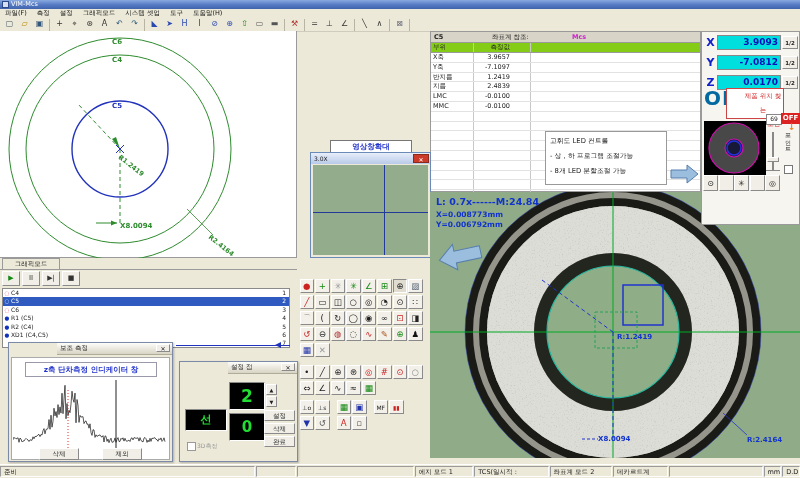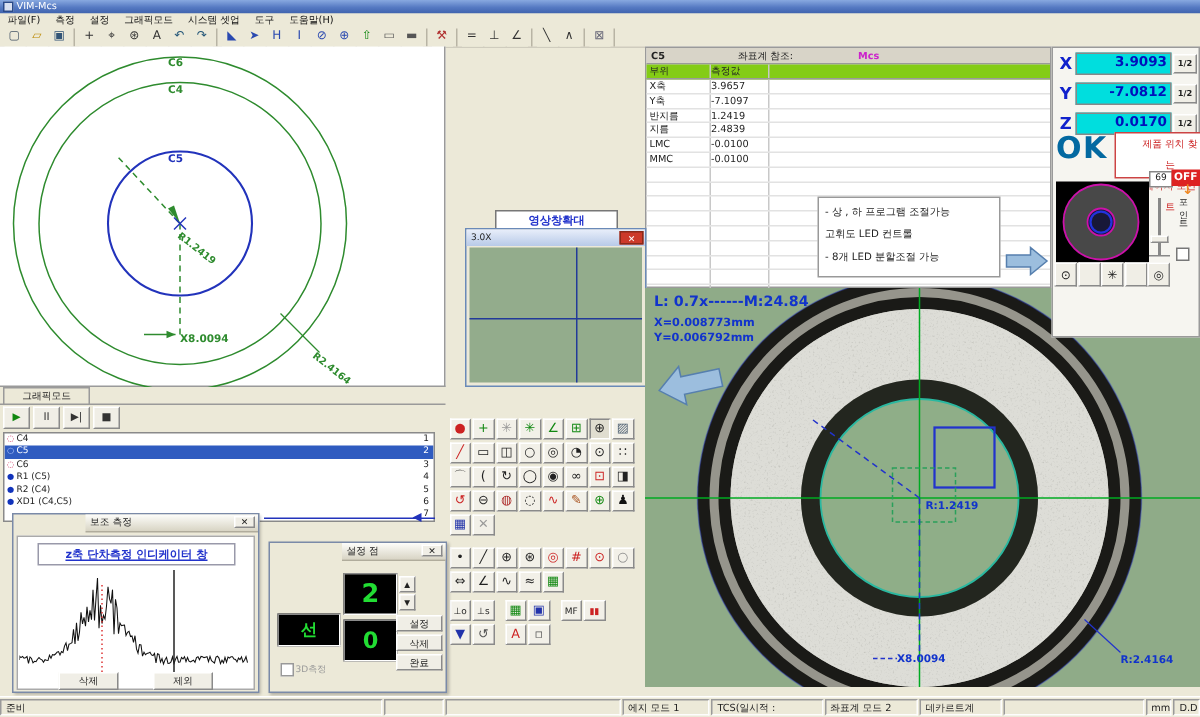--- a/index.html
+++ b/index.html
@@ -34,58 +34,58 @@
   .igrow{display:flex;height:16px;}
   .igbtn{width:14.5px;height:14.5px;margin:0.5px;background:#f2f0e8;border:1px solid;border-color:#fff #8a8a8a #8a8a8a #fff;font-size:8.5px;line-height:13px;text-align:center;box-sizing:border-box;overflow:hidden;}
   .igbtn.pressed{border-color:#8a8a8a #fff #fff #8a8a8a;background:#e0ddd0;}
   .iggap{width:6px;}
   
   #rtable{left:430px;top:31px;width:271px;height:161px;background:#fff;border:1px solid #9a9a9a;box-sizing:border-box;font-size:6.5px;}
   #rthead{height:10px;background:#d8d4c8;border-bottom:1px solid #9a9a9a;line-height:10px;display:flex;}
   #rtcols{height:9px;border-bottom:1px solid #9a9a9a;line-height:9px;display:flex;background:#84cc16;}
   .rrow{height:8.8px;line-height:8.8px;border-bottom:1px solid #e2e2e2;display:flex;}
   .rc1{width:40px;padding-left:2px;border-right:1px solid #c8c8c8;}
-  .rc2{width:36px;padding-right:2px;border-right:1px solid #c8c8c8;}
+  .rc2{width:36px;text-align:right;padding-right:20px;border-right:1px solid #c8c8c8;}
   
   #zlabel{left:330px;top:140px;width:80px;height:12px;border:1px solid #777;background:#fff;color:#2233cc;font-size:7.5px;line-height:12px;text-align:center;font-weight:bold;}
   #zwin{left:310px;top:152px;width:121px;height:106px;border:1px solid #6a8ab8;background:#ece9d8;box-sizing:border-box;}
   #zwin .zt{height:11px;background:linear-gradient(180deg,#e8eefa,#b8cae8);font-size:6px;line-height:11px;padding-left:3px;position:relative;}
   #zclose{position:absolute;right:1px;top:1px;width:16px;height:9px;background:#cc3a2a;color:#fff;font-size:6px;line-height:9px;text-align:center;border:1px solid #8a2a1a;box-sizing:border-box;}
   #zview{position:relative;width:115px;height:90px;margin:1px auto;background:#93ac8c;}
   
   #led{left:545px;top:131px;width:122px;height:54px;background:#fff;border:1px solid #999;box-sizing:border-box;font-size:6.8px;line-height:15px;padding:2px 4px;}
   
   #dro{left:701px;top:31px;width:99px;height:194px;background:#f6f5f0;border:1px solid #9a9a9a;box-sizing:border-box;}
   .drow{display:flex;align-items:center;height:14px;margin:3px 1px 6px 2px;}
   .dax{width:13px;color:#1122cc;font-weight:bold;font-size:11px;text-align:center;}
   .dval{width:60px;height:13px;background:#00dede;color:#0011bb;font-weight:bold;font-size:9px;line-height:13px;text-align:right;padding-right:2px;border:1px solid #888;}
   .dhalf{width:16px;height:13px;font-size:5.5px;line-height:12px;text-align:center;margin-left:1px;font-weight:bold;}
   #ok{left:2px;top:54px;color:#0369a1;font-size:20px;font-weight:bold;letter-spacing:1px;}
-  #laser{left:41px;top:56px;width:58px;height:31px;border:1px solid #cc4444;color:#cc2222;font-size:6.5px;line-height:14px;text-align:center;box-sizing:border-box;background:#fff;padding-left:16px;}
+  #laser{left:24px;top:56px;width:58px;height:31px;border:1px solid #cc4444;color:#cc2222;font-size:6.5px;line-height:14px;text-align:center;box-sizing:border-box;background:#fff;padding-left:16px;}
   #preview{left:2px;top:89px;width:62px;height:54px;background:#000;}
   #bval{left:64px;top:82px;width:14px;height:9px;border:1px solid #888;background:#fff;font-size:6px;line-height:8px;text-align:center;}
   #boff{left:79px;top:81px;width:19px;height:11px;background:#dd2222;color:#fff;font-weight:bold;font-size:7px;line-height:11px;text-align:center;}
   #barrow{left:86px;top:90px;color:#ee8822;font-size:9px;font-weight:bold;}
   #strack{left:70px;top:100px;width:2px;height:38px;background:#888;}
   #sthumb{left:65px;top:125px;width:12px;height:5px;}
   #stick{left:64px;top:138px;width:14px;height:1px;background:#888;}
   #ptext{left:81px;top:97px;width:9px;height:34px;writing-mode:vertical-rl;font-size:6px;letter-spacing:1px;}
   #pchk{left:82px;top:133px;width:7px;height:7px;background:#fff;border:1px solid #777;}
   #pbtns{left:1px;top:143px;display:flex;}
   .pb{width:15px;height:16px;font-size:8px;line-height:15px;text-align:center;margin-right:0.5px;}
   
   #camera{left:430px;top:192px;width:370px;height:266px;background:#8fab88;overflow:hidden;}
   .camtext{position:absolute;color:#1133cc;font-weight:bold;white-space:nowrap;}
   
   .win{border:1px solid #7a8aa8;background:#ece9d8;box-shadow:1px 1px 2px rgba(0,0,0,0.25);box-sizing:border-box;}
   .wtitle{height:11px;background:linear-gradient(180deg,#fdfdfa,#d8d4c4);font-size:6.5px;line-height:11px;padding-left:3px;position:relative;border-bottom:1px solid #b0ac9c;margin-left:48px;}
   .wclose{position:absolute;right:2px;top:1px;width:14px;height:8px;font-size:6px;line-height:7px;text-align:center;}
   #aux{left:8px;top:342px;width:165px;height:120px;}
   #auxbody{position:relative;width:157px;height:101px;margin:2px auto;background:#fff;border:1px solid #aaa;}
-  #auxlabel{position:absolute;left:13px;top:4px;width:130px;height:13px;border:1px solid #99a;color:#2233cc;font-size:7.5px;line-height:13px;text-align:center;font-weight:bold;text-decoration:underline;}
+  #auxlabel{position:absolute;left:13px;top:4px;width:130px;height:13px;border:1px solid #99a;color:#2233cc;font-size:7.5px;line-height:13px;text-align:center;font-weight:bold;}
   .wbtn{position:absolute;width:40px;height:12px;font-size:6.5px;line-height:11px;text-align:center;}
   #settings{left:179px;top:361px;width:119px;height:101px;}
   .lcd{position:absolute;background:#000;border:1px solid;border-color:#8a8a8a #fff #fff #8a8a8a;color:#22dd33;text-align:center;font-weight:bold;}
   .sbtn{position:absolute;left:84px;width:31px;height:11px;font-size:6.5px;line-height:10px;text-align:center;}
   .spin{position:absolute;left:86px;width:11px;height:11px;font-size:5px;line-height:10px;text-align:center;}
   
   #status{left:0;top:464px;width:800px;height:14px;background:#ece9d8;border-top:1px solid #fff;display:flex;gap:1px;padding-top:1px;box-sizing:border-box;}
   .scell{height:11px;}
   
   .barrow{fill:#9cbede;stroke:#567fae;stroke-width:1;}
@@ -392,22 +392,22 @@
       <span>3.0X</span>
       <span id="zclose">✕</span>
     </div>
     <div id="zview">
       <div class="abs" style="left:71px;top:0;width:1px;height:90px;background:#223a99;"></div>
       <div class="abs" style="left:0;top:47px;width:115px;height:1px;background:#223a99;"></div>
     </div>
   </div>
 
   <div id="led" class="abs">
+    <div>고휘도 LED 컨트롤</div>
     <div>- 상 , 하 프로그램 조절가능</div>
-    <div>고휘도 LED 컨트롤</div>
     <div>- 8개 LED 분할조절 가능</div>
   </div>
   <svg class="abs" style="left:670px;top:164px;" width="30" height="20">
     <polygon class="barrow" points="1,6 17,6 17,1 28,10 17,19 17,14 1,14"></polygon>
   </svg>
 
   <div id="camera" class="abs">
     <svg width="370" height="266" viewBox="0 0 370 266">
       <defs>
         <filter id="nz" x="0" y="0" width="100%" height="100%">

